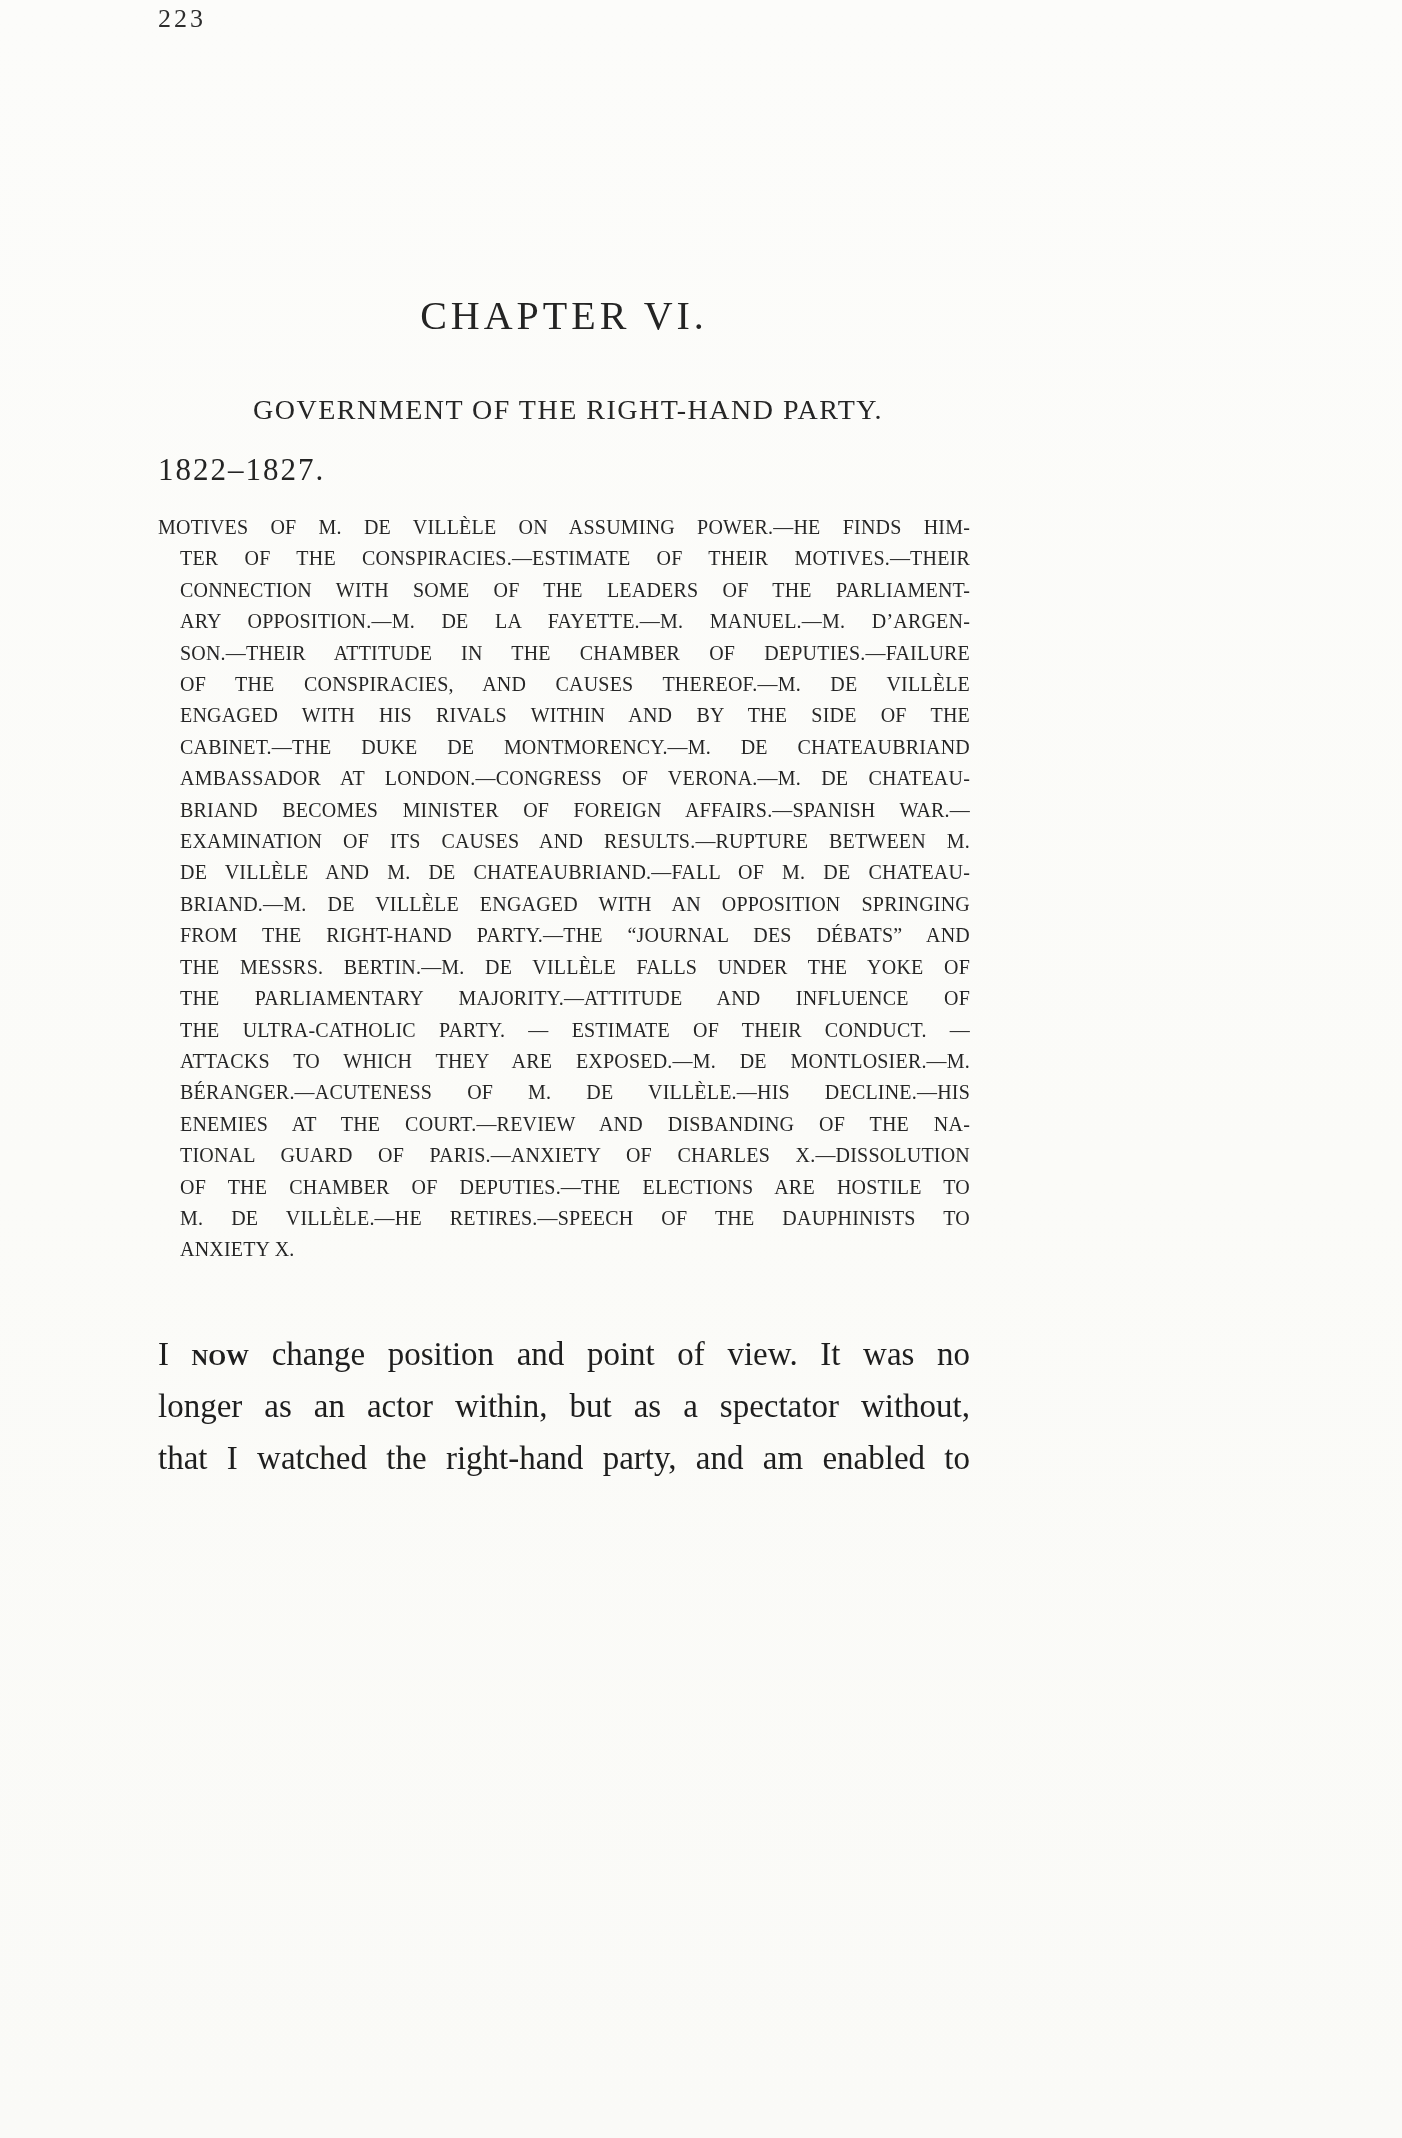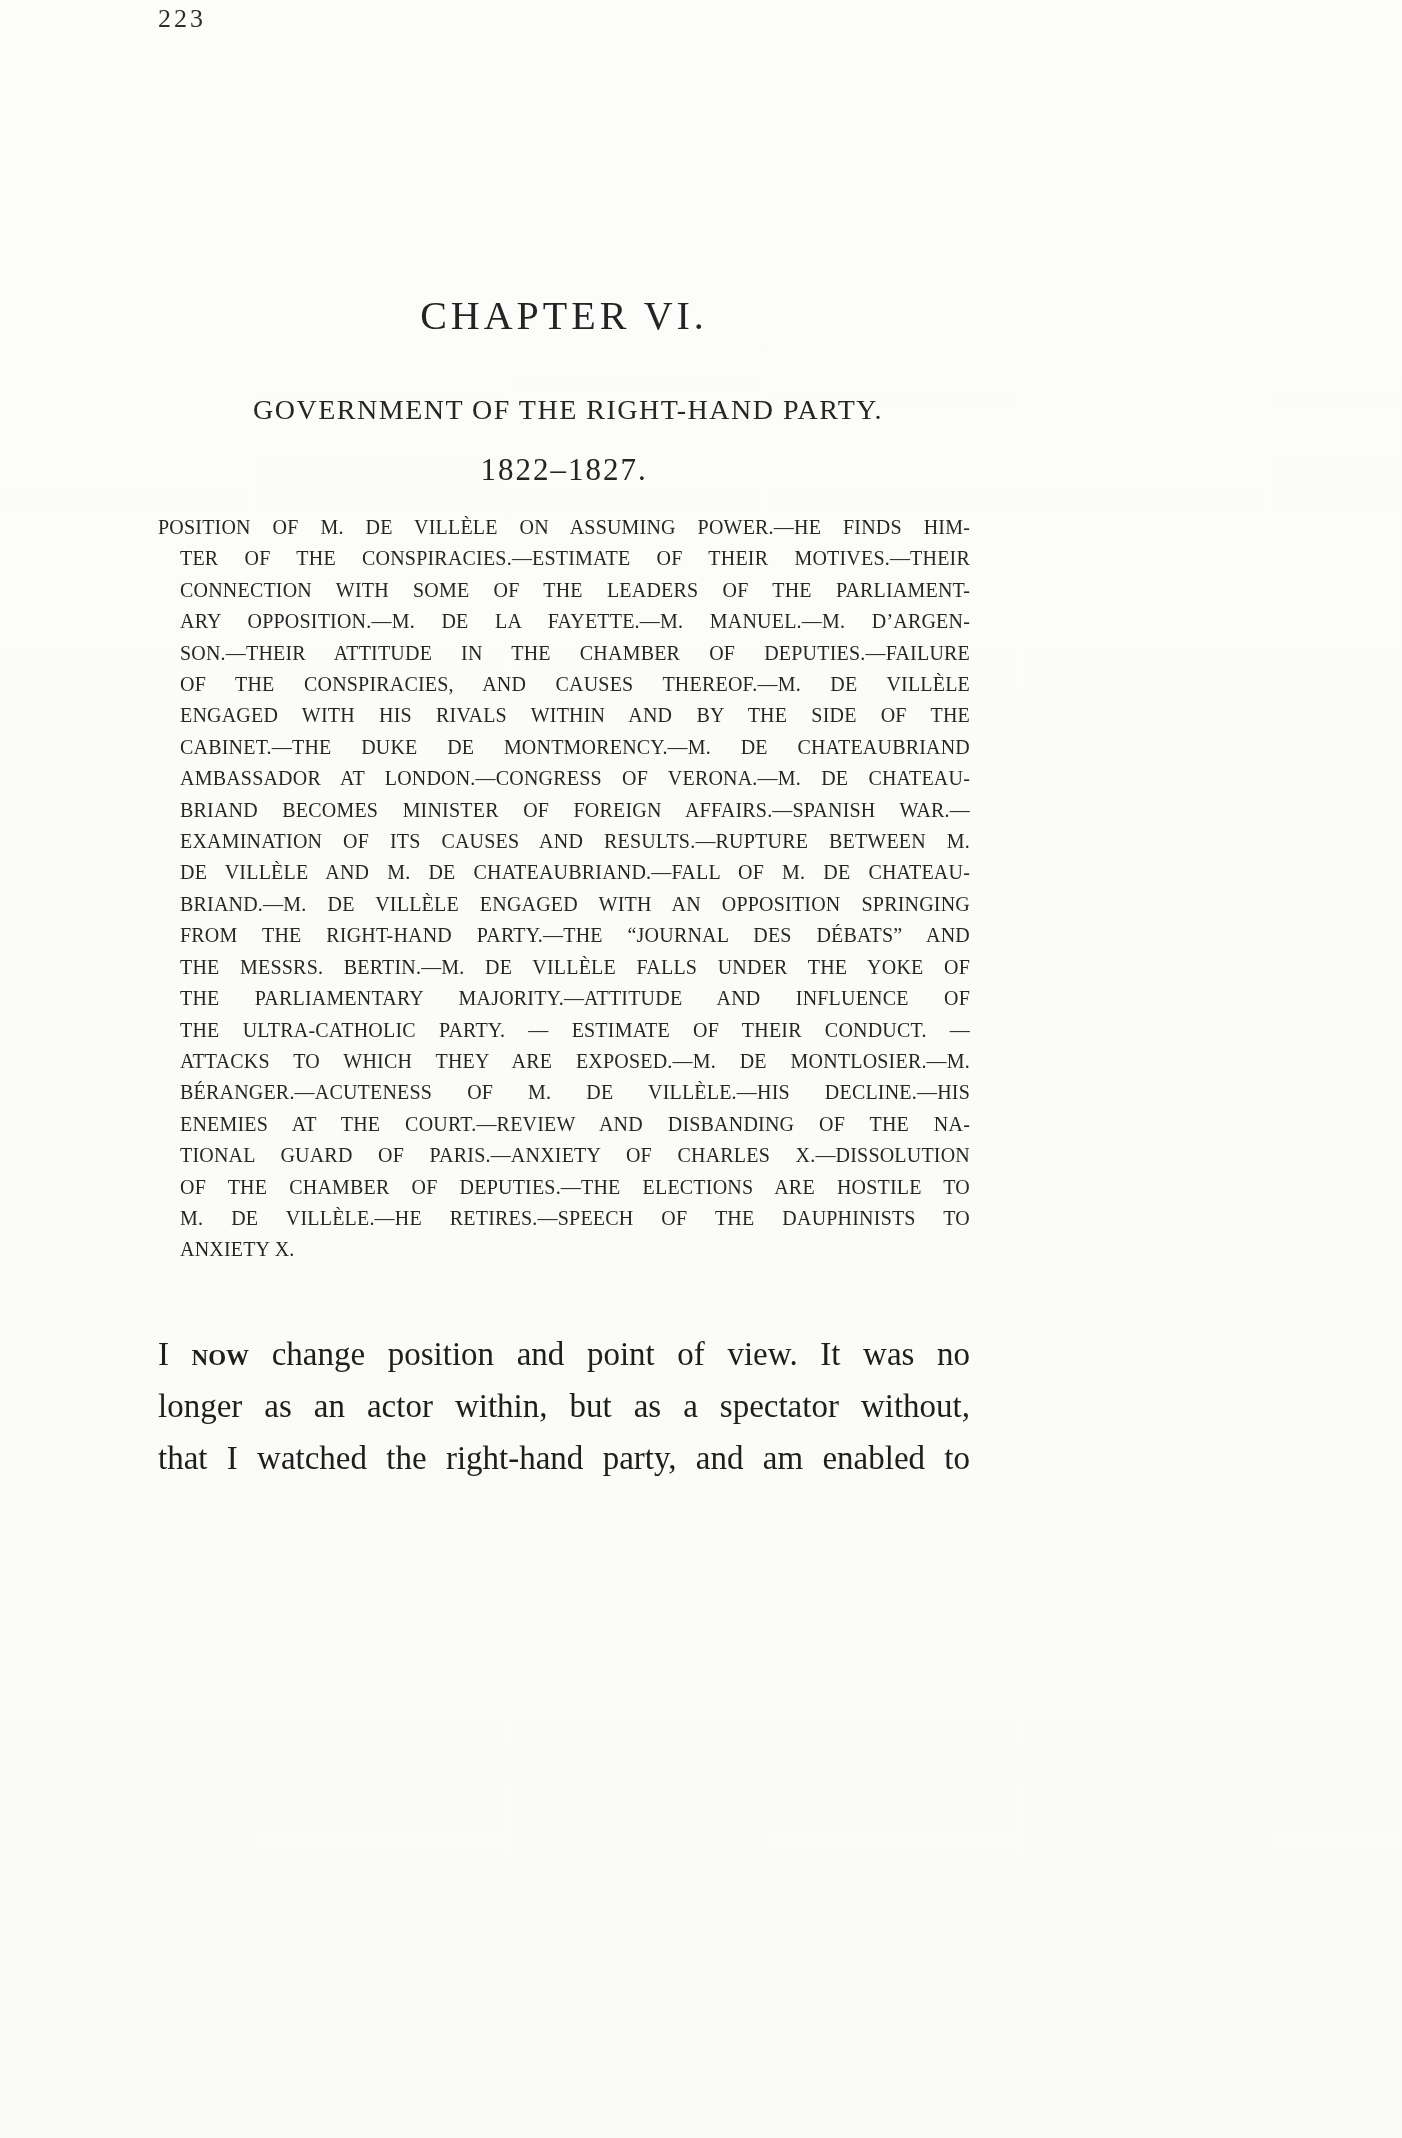--- a/index.html
+++ b/index.html
@@ -52,21 +52,21 @@
     font-weight: normal;
     letter-spacing: 1.5px;
     color: #262626;
     margin: 4px;
   }
   .chapter-dates {
     position: absolute;
     top: 452px;
     left: 158px;
     width: 812px;
-    text-align: center;
+    text-align: left;
     font-size: 31px;
     letter-spacing: 2px;
     color: #242424;
     font-family: Liberation Serif, serif;
   }
   .summary {
     position: absolute;
     top: 512px;
     left: 158px;
     width: 812px;
@@ -116,21 +116,21 @@
 
   <div class="page-number">223</div>
 
   <h1 class="chapter-heading">CHAPTER VI.</h1>
 
   <h2 class="chapter-subtitle">GOVERNMENT OF THE RIGHT-HAND PARTY.</h2>
 
   <div class="chapter-dates">1822–1827.</div>
 
   <div class="summary">
-    <div class="s-line first">POSITION OF M. DE VILLÈLE ON ASSUMING POWER.—HE FINDS HIM-</div>
+    <div class="s-line first">MOTIVES OF M. DE VILLÈLE ON ASSUMING POWER.—HE FINDS HIM-</div>
     <div class="s-line">TER OF THE CONSPIRACIES.—ESTIMATE OF THEIR MOTIVES.—THEIR</div>
     <div class="s-line">CONNECTION WITH SOME OF THE LEADERS OF THE PARLIAMENT-</div>
     <div class="s-line">ARY OPPOSITION.—M. DE LA FAYETTE.—M. MANUEL.—M. D’ARGEN-</div>
     <div class="s-line">SON.—THEIR ATTITUDE IN THE CHAMBER OF DEPUTIES.—FAILURE</div>
     <div class="s-line">OF THE CONSPIRACIES, AND CAUSES THEREOF.—M. DE VILLÈLE</div>
     <div class="s-line">ENGAGED WITH HIS RIVALS WITHIN AND BY THE SIDE OF THE</div>
     <div class="s-line">CABINET.—THE DUKE DE MONTMORENCY.—M. DE CHATEAUBRIAND</div>
     <div class="s-line">AMBASSADOR AT LONDON.—CONGRESS OF VERONA.—M. DE CHATEAU-</div>
     <div class="s-line">BRIAND BECOMES MINISTER OF FOREIGN AFFAIRS.—SPANISH WAR.—</div>
     <div class="s-line">EXAMINATION OF ITS CAUSES AND RESULTS.—RUPTURE BETWEEN M.</div>

